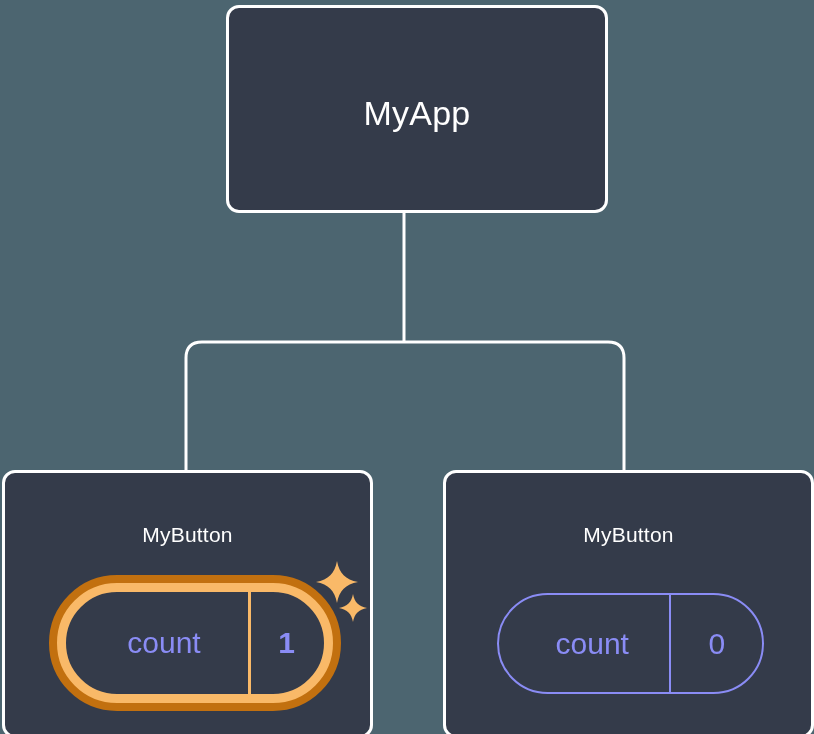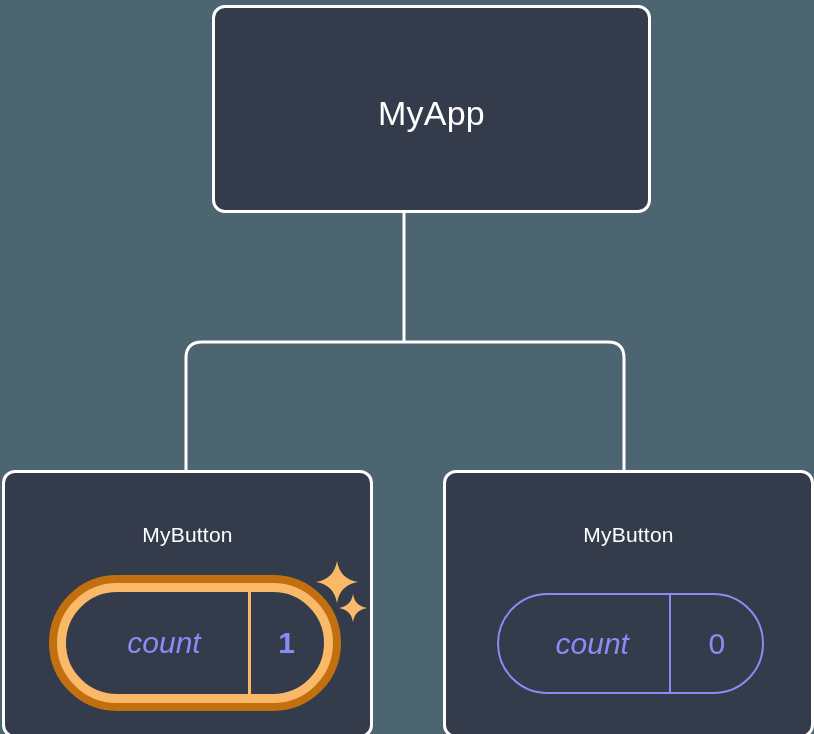--- a/index.html
+++ b/index.html
@@ -45,23 +45,23 @@
     left: 0;
     width: 100%;
     text-align: center;
     color: #FFFFFF;
     font-weight: 400;
     letter-spacing: 0.2px;
     white-space: nowrap;
   }
 
   #card-app {
-    left: 212px;
+    left: 226px;
     top: 5px;
-    width: 439px;
+    width: 382px;
     height: 208px;
   }
   #card-app .node-title {
     top: 86px;
     font-size: 34px;
   }
 
   #card-btn-left {
     left: 2px;
     top: 470px;
@@ -90,21 +90,21 @@
   }
   .state-key, .state-val {
     display: flex;
     align-items: center;
     justify-content: center;
     box-sizing: border-box;
     font-size: 30px;
     color: #8A8CF5;
     line-height: 1;
   }
-  .state-key { font-weight: 400; font-style: italic; }
+  .state-key { font-weight: 400; }
   .state-val { font-weight: 400; }
 
   
   .pill-plain {
     left: 51px;
     top: 120px;
     width: 267px;
     height: 101px;
     border: 2px solid #8A8CF5;
     background: transparent;

